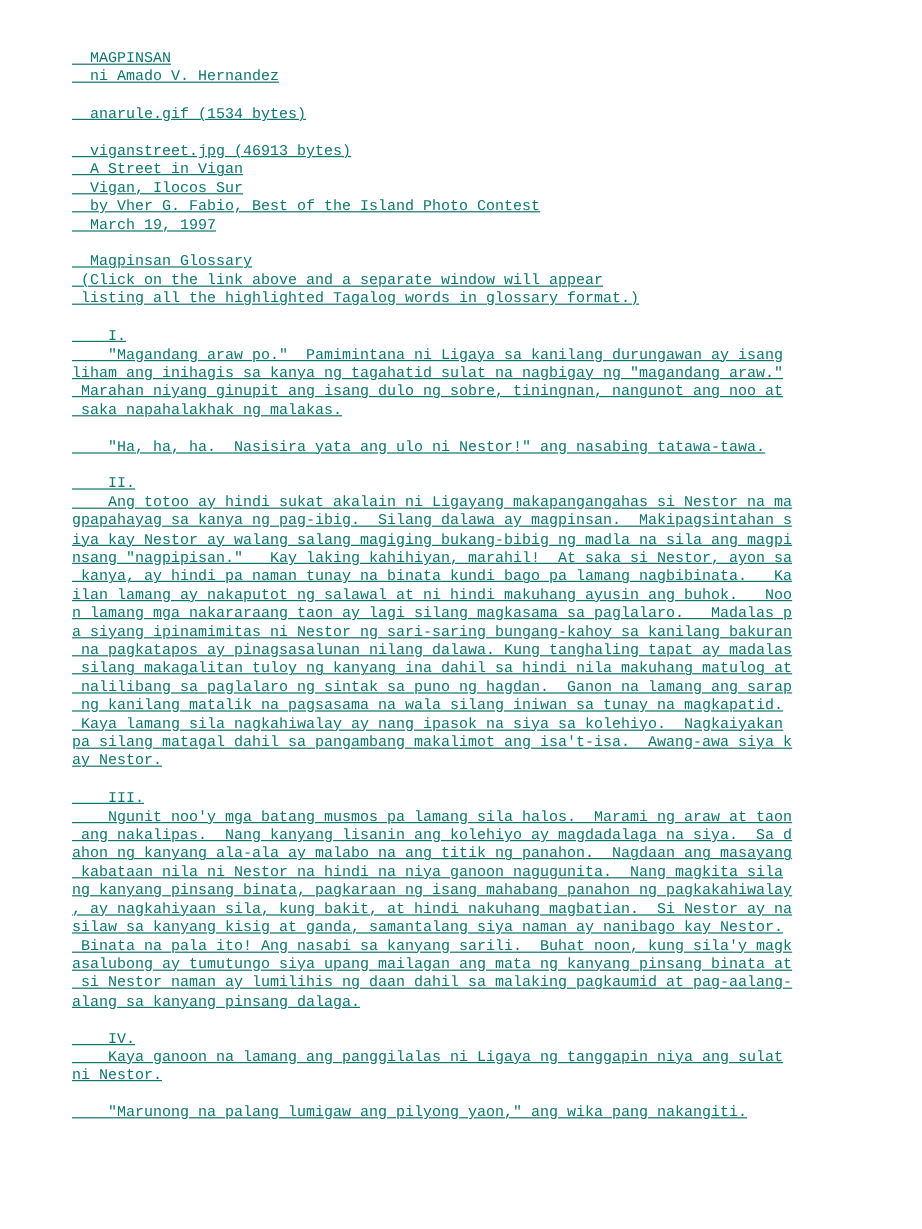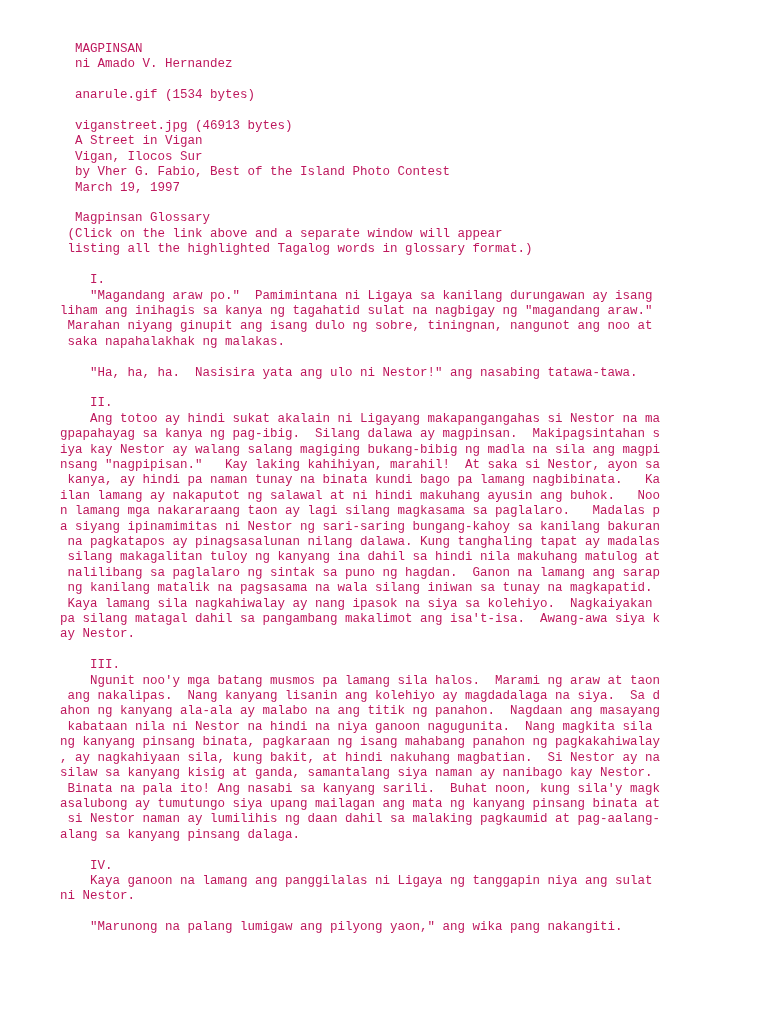--- a/index.html
+++ b/index.html
@@ -25,21 +25,21 @@
     font-weight: 400;
     color: #424242;
     white-space: pre;
     letter-spacing: 0;
   }
 </style>
 </head>
 <body>
 
 <div class="page">
-  <pre class="doc-text" style="color: #be185d;">  MAGPINSAN
+  <pre class="doc-text" style="color: #0f766e; text-decoration: underline;">  MAGPINSAN
   ni Amado V. Hernandez
 
   anarule.gif (1534 bytes)
 
   viganstreet.jpg (46913 bytes)
   A Street in Vigan
   Vigan, Ilocos Sur
   by Vher G. Fabio, Best of the Island Photo Contest
   March 19, 1997
 

